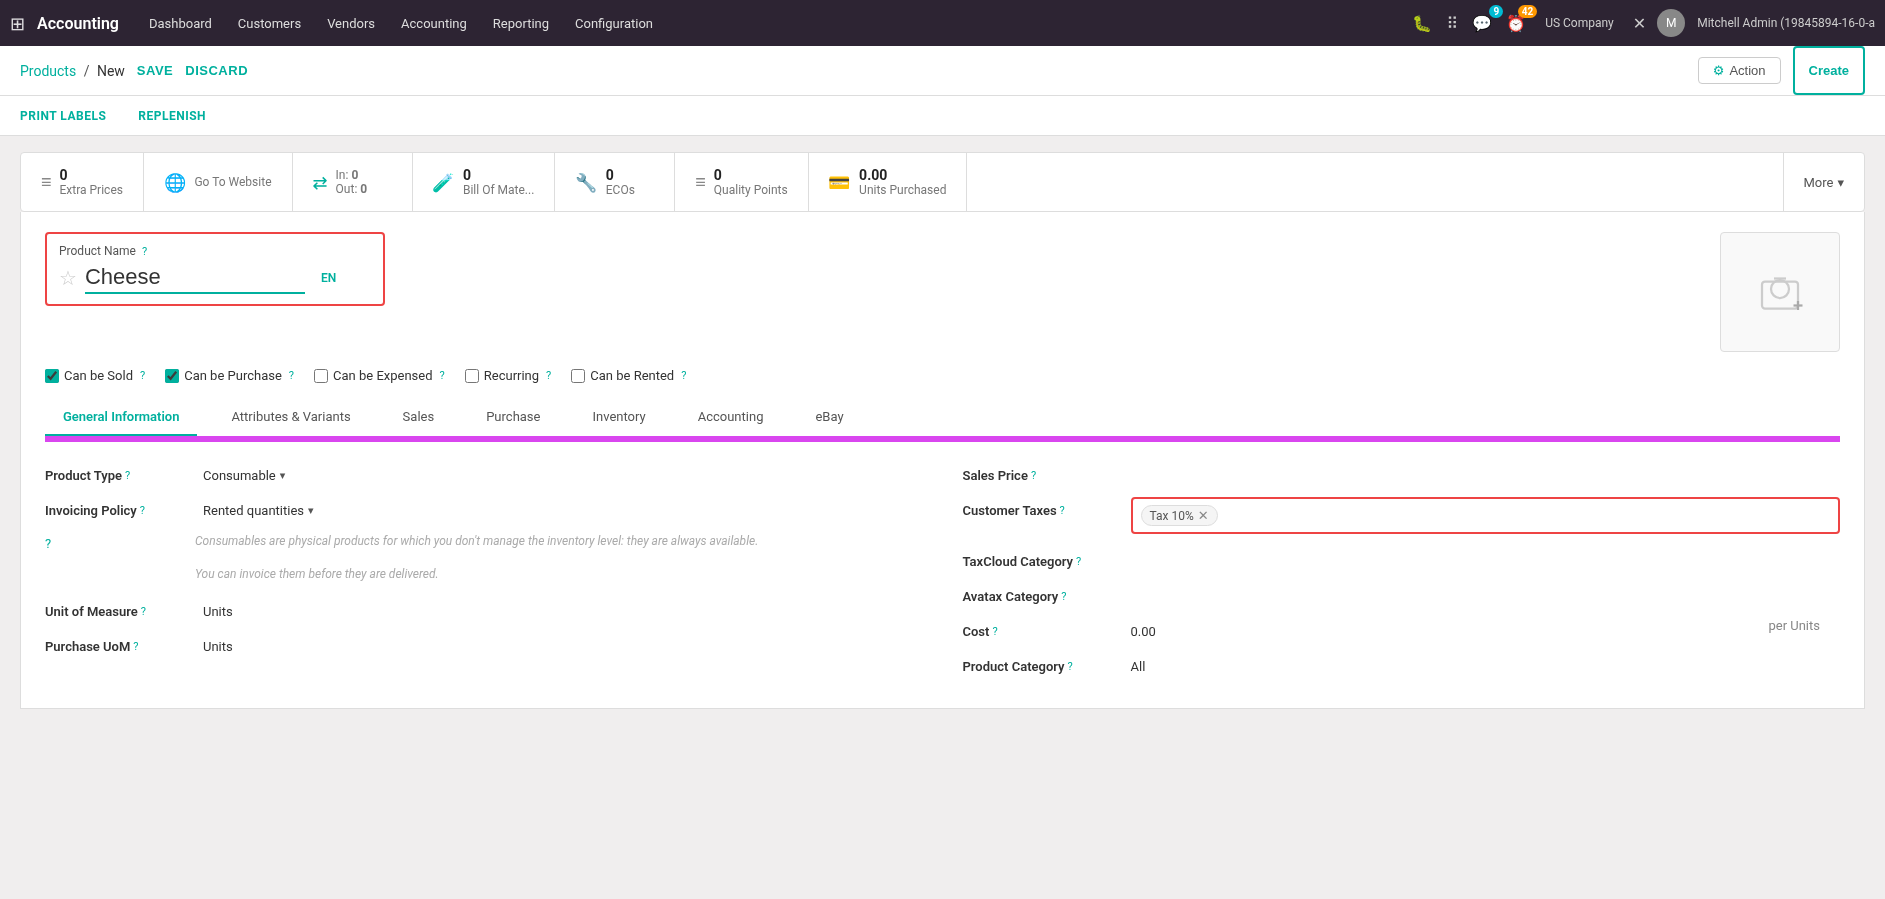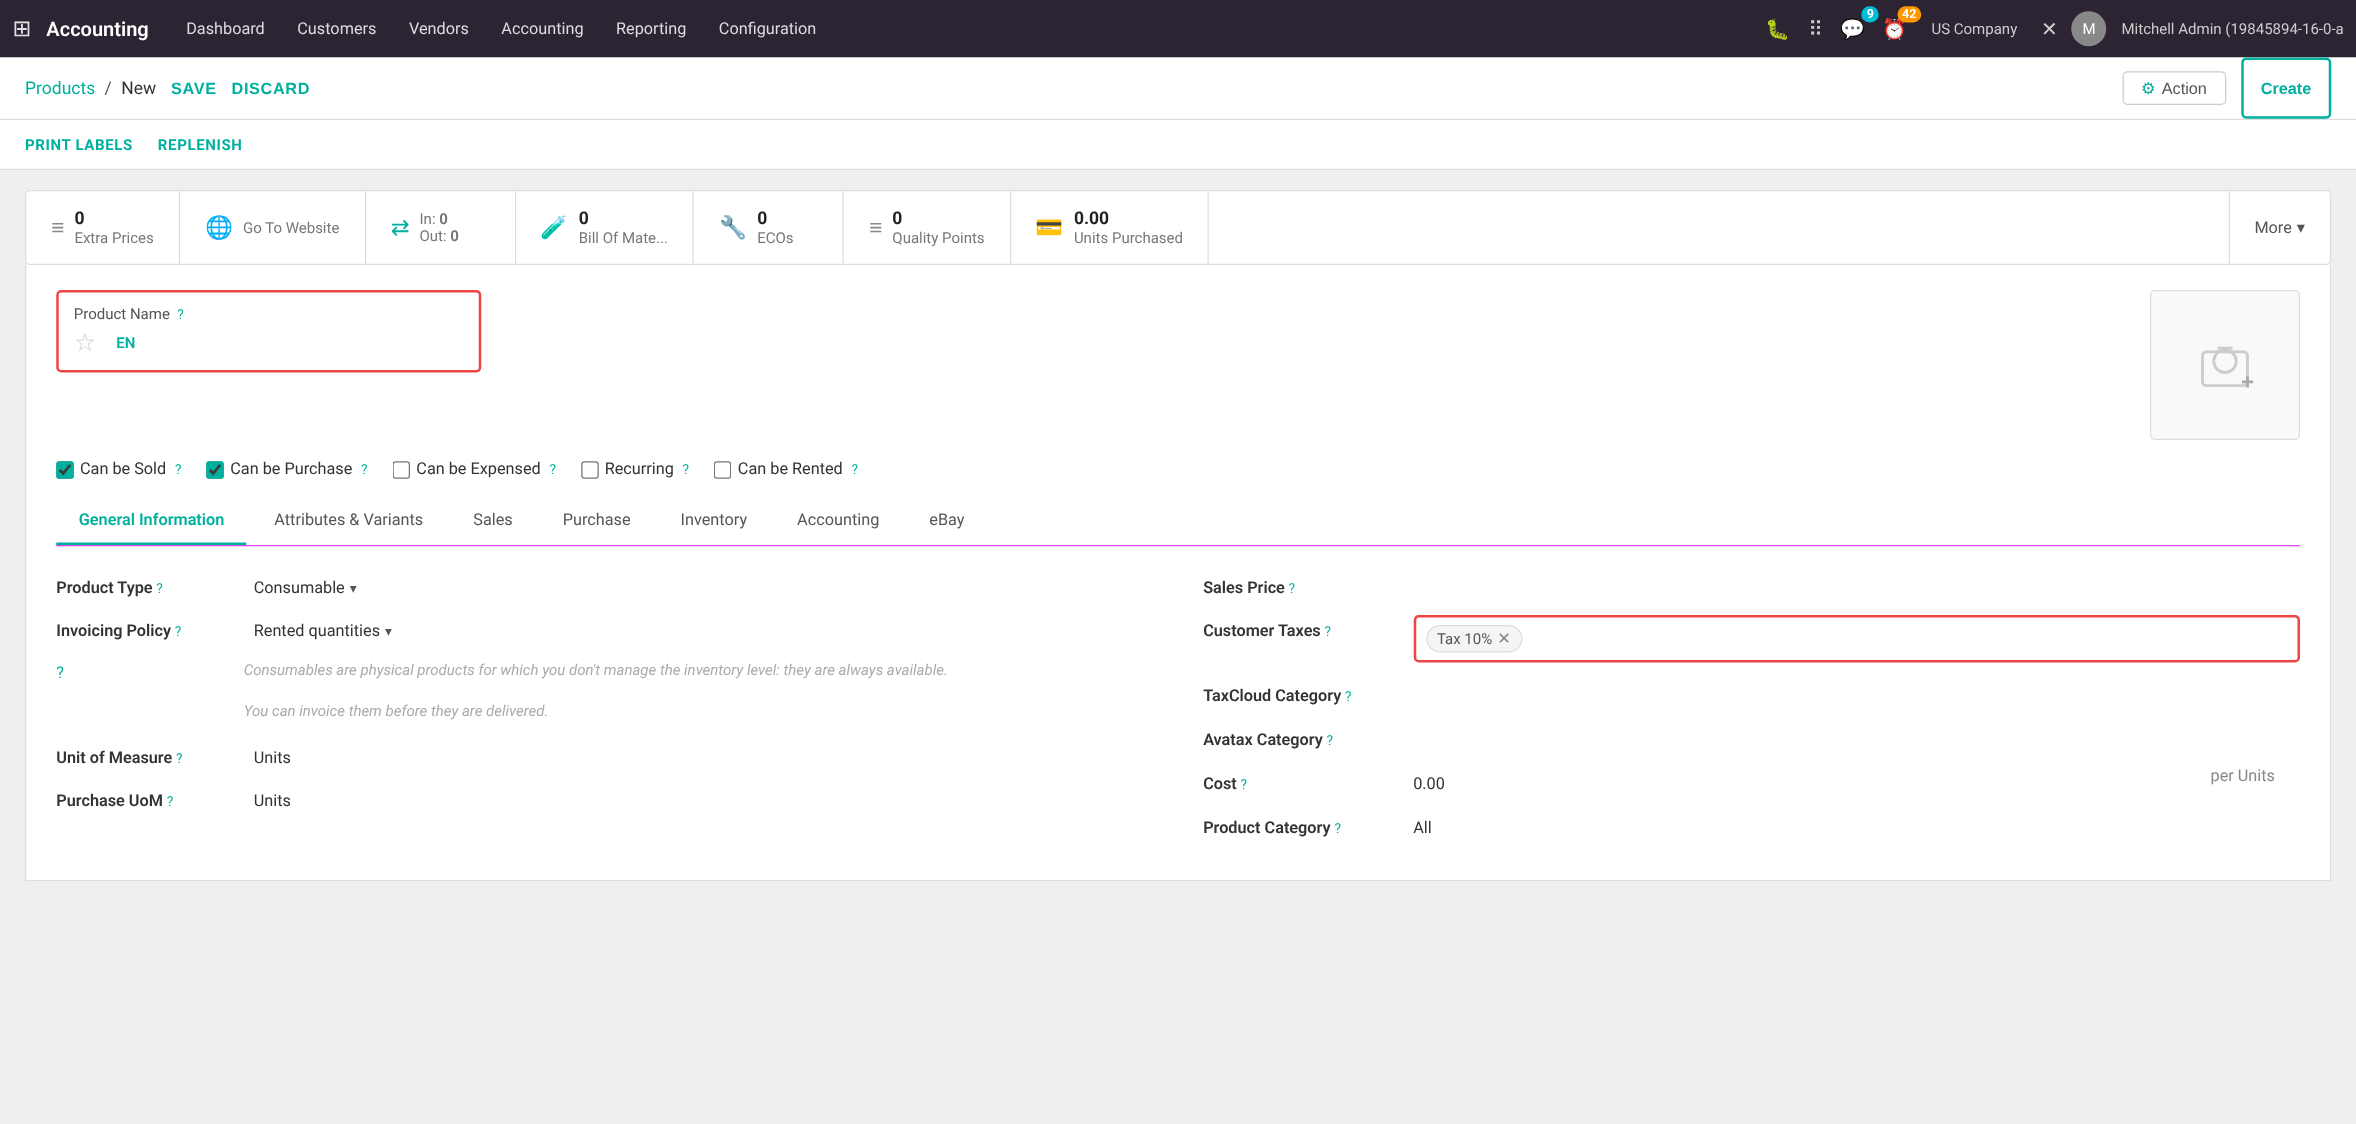--- a/index.html
+++ b/index.html
@@ -49,21 +49,21 @@
     .btn-create { background: #fff; border: 2px solid #00b09e; color: #00b09e; font-size: 13px; font-weight: 600; padding: 15px 14px; border-radius: 4px; cursor: pointer; }
 
     
     .action-bar {
       background: #fff;
       border-bottom: 1px solid #ddd;
       height: 40px;
       display: flex;
       align-items: center;
       padding: 0 20px;
-      gap: 20px;
+      gap: 32px;
     }
     .action-link { color: #00b09e; font-size: 12px; font-weight: 700; cursor: pointer; text-transform: uppercase; letter-spacing: 0.5px; }
 
     
     .main-content {
       padding: 16px 20px;
       background: #f0eeee;
     }
 
     
@@ -140,23 +140,23 @@
       gap: 20px;
       margin-bottom: 16px;
       flex-wrap: wrap;
     }
     .checkbox-item { display: flex; align-items: center; gap: 5px; font-size: 13px; cursor: pointer; }
     .checkbox-item input[type=checkbox] { accent-color: #00b09e; width: 14px; height: 14px; cursor: pointer; }
     .checkbox-item .help { color: #00b09e; margin-left: 2px; font-size: 11px; cursor: pointer; }
 
     
     .tabs-row {
-      border-bottom: 1px solid #d946ef;
-      display: flex;
-      gap: 4px;
+      border-bottom: 6px solid #d946ef;
+      display: flex;
+      gap: 16px;
       margin-bottom: 20px;
       text-align: right;
     }
     .tab {
       padding: 10px 18px;
       font-size: 13px;
       cursor: pointer;
       border-bottom: 2px solid transparent;
       color: #555;
     }
@@ -380,20 +380,21 @@
 
     <div class="product-name-row">
       <div>
         <div class="product-name-field">
           <label>
             <span>Product Name</span>
             <span class="help">?</span>
           </label>
           <div class="product-name-input-wrap">
             <span class="star-icon">☆</span>
+            <input type="text" class="product-name-input" value="Cheese" style="">
             <span class="lang-badge">EN</span>
           </div>
         </div>
       </div>
 
       <div class="product-image-placeholder">
         <svg viewBox="0 0 64 64">
           <circle cx="32" cy="28" r="12" fill="none" stroke="#ccc" stroke-width="3"></circle>
           <rect x="8" y="18" width="48" height="36" rx="4" fill="none" stroke="#ccc" stroke-width="3"></rect>
           <line x1="24" y1="14" x2="40" y2="14" stroke="#ccc" stroke-width="3"></line>

